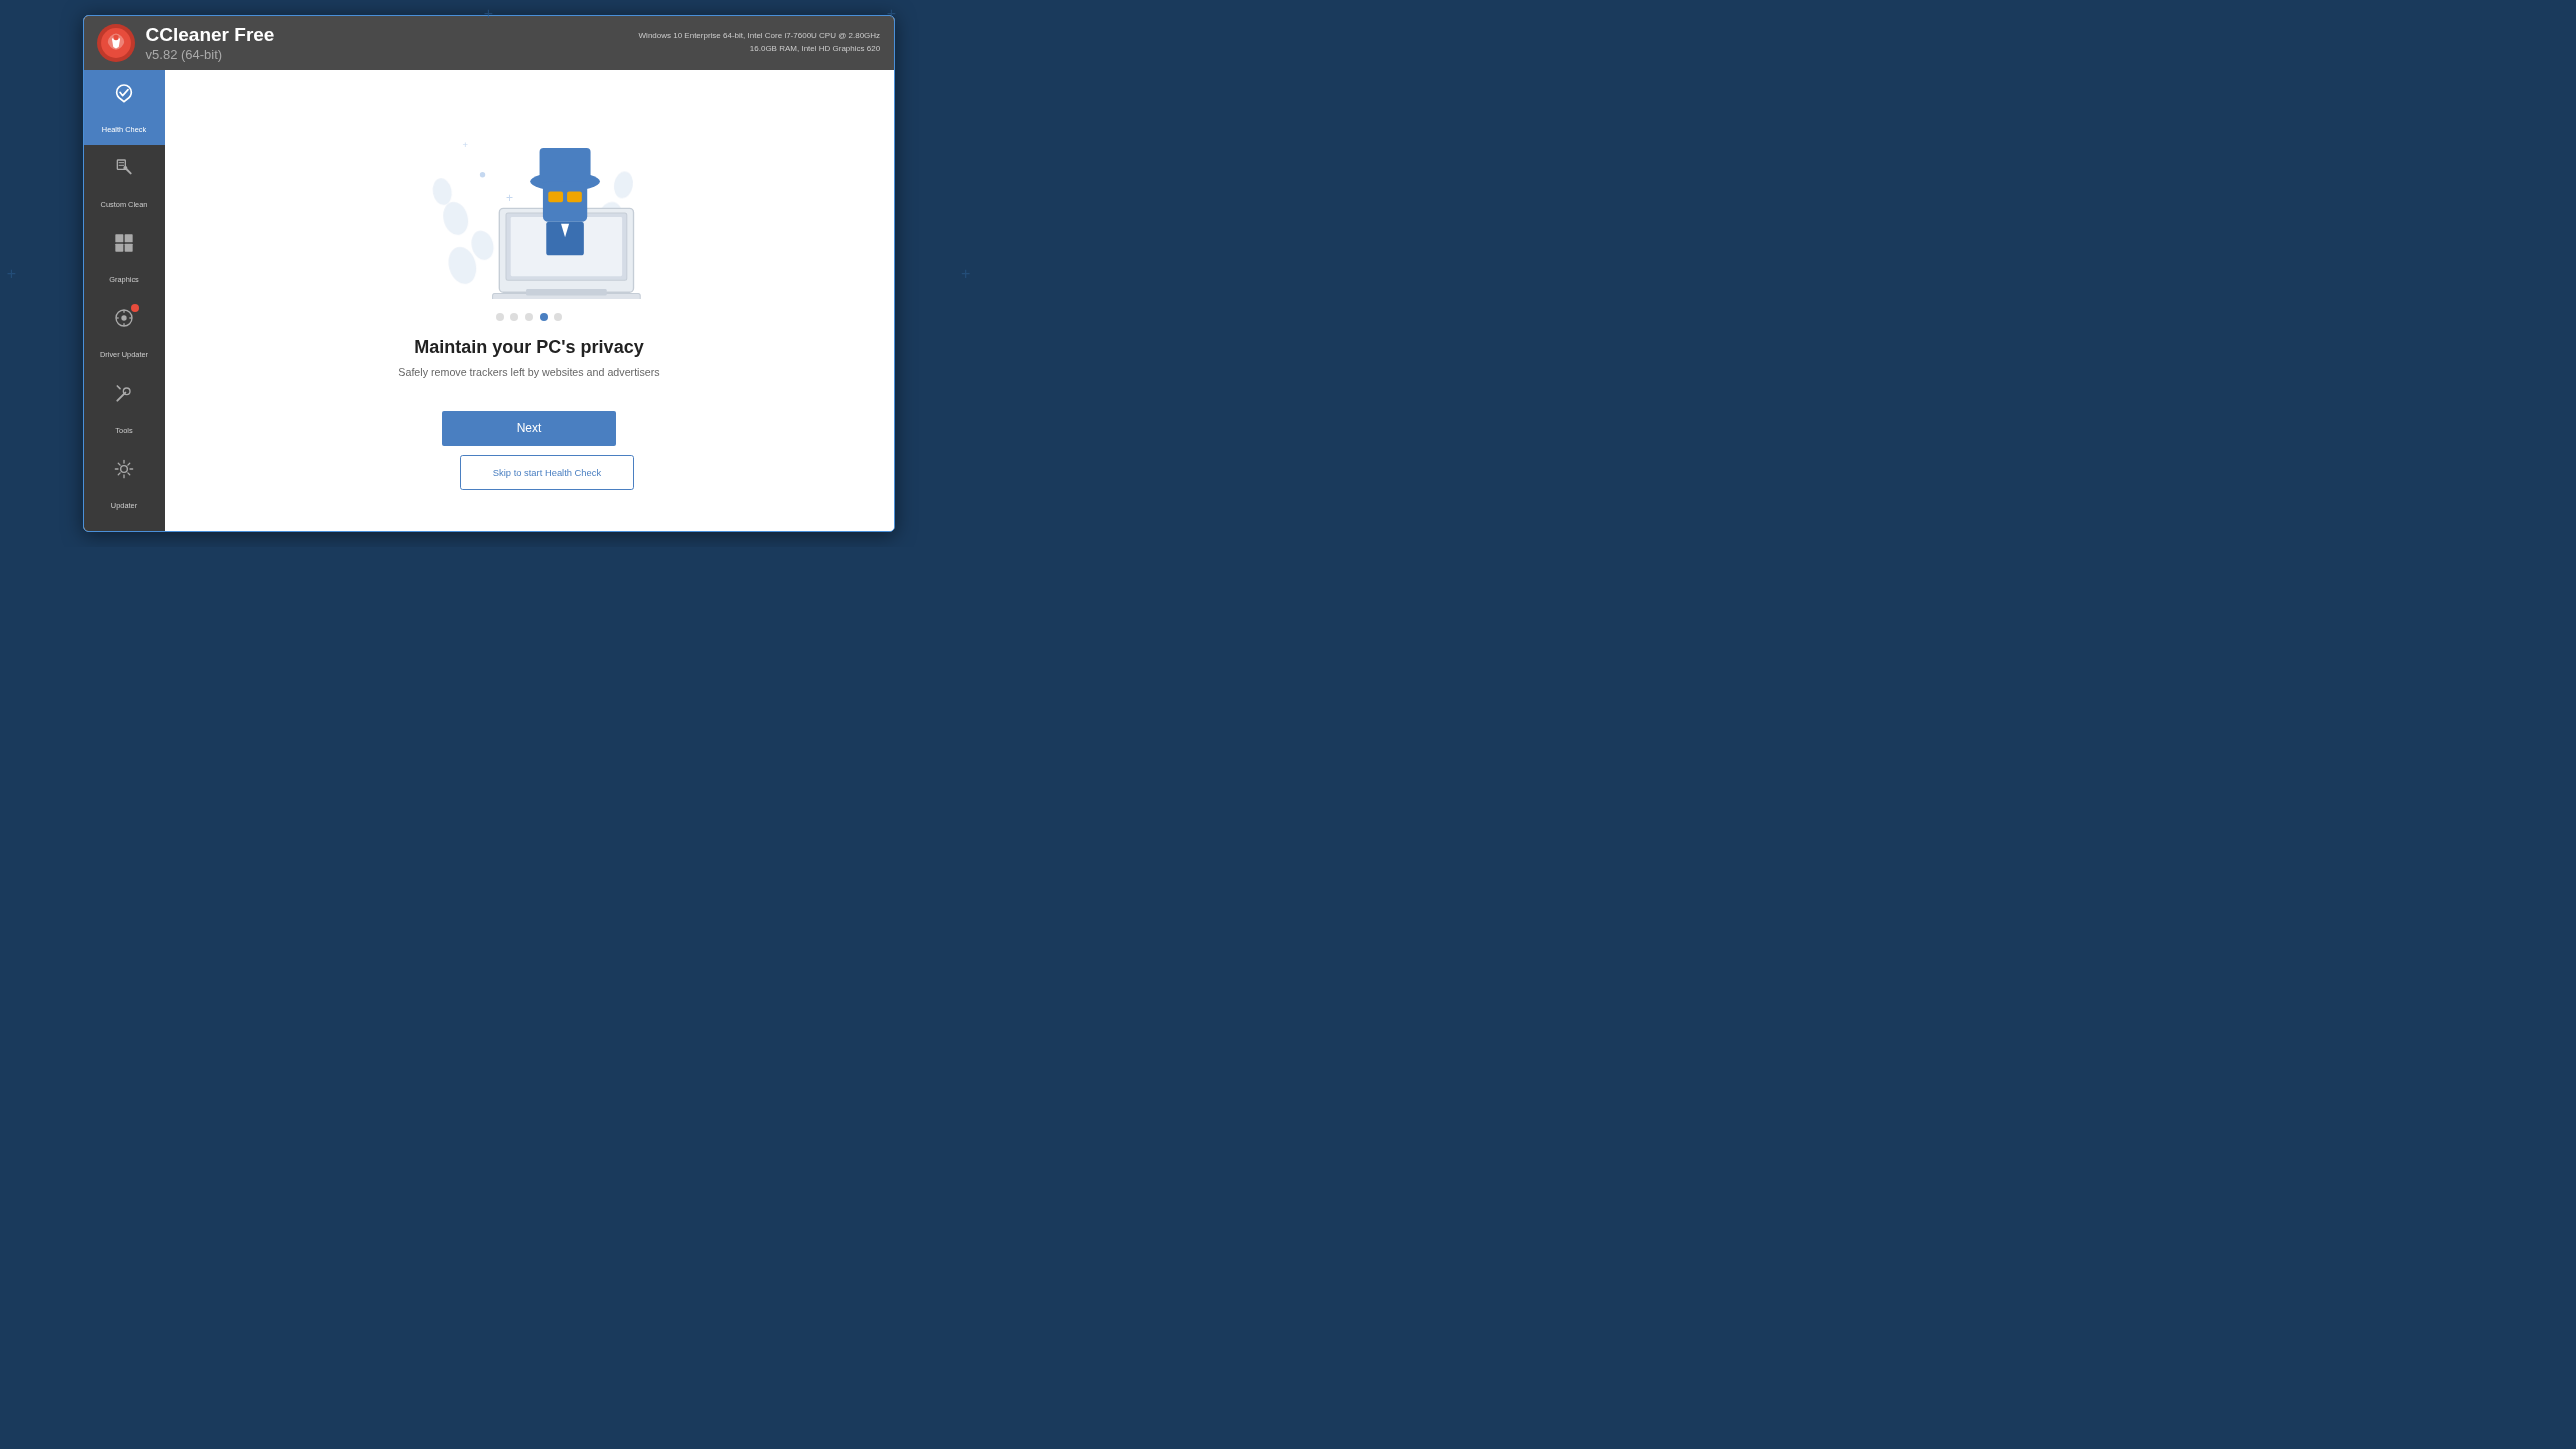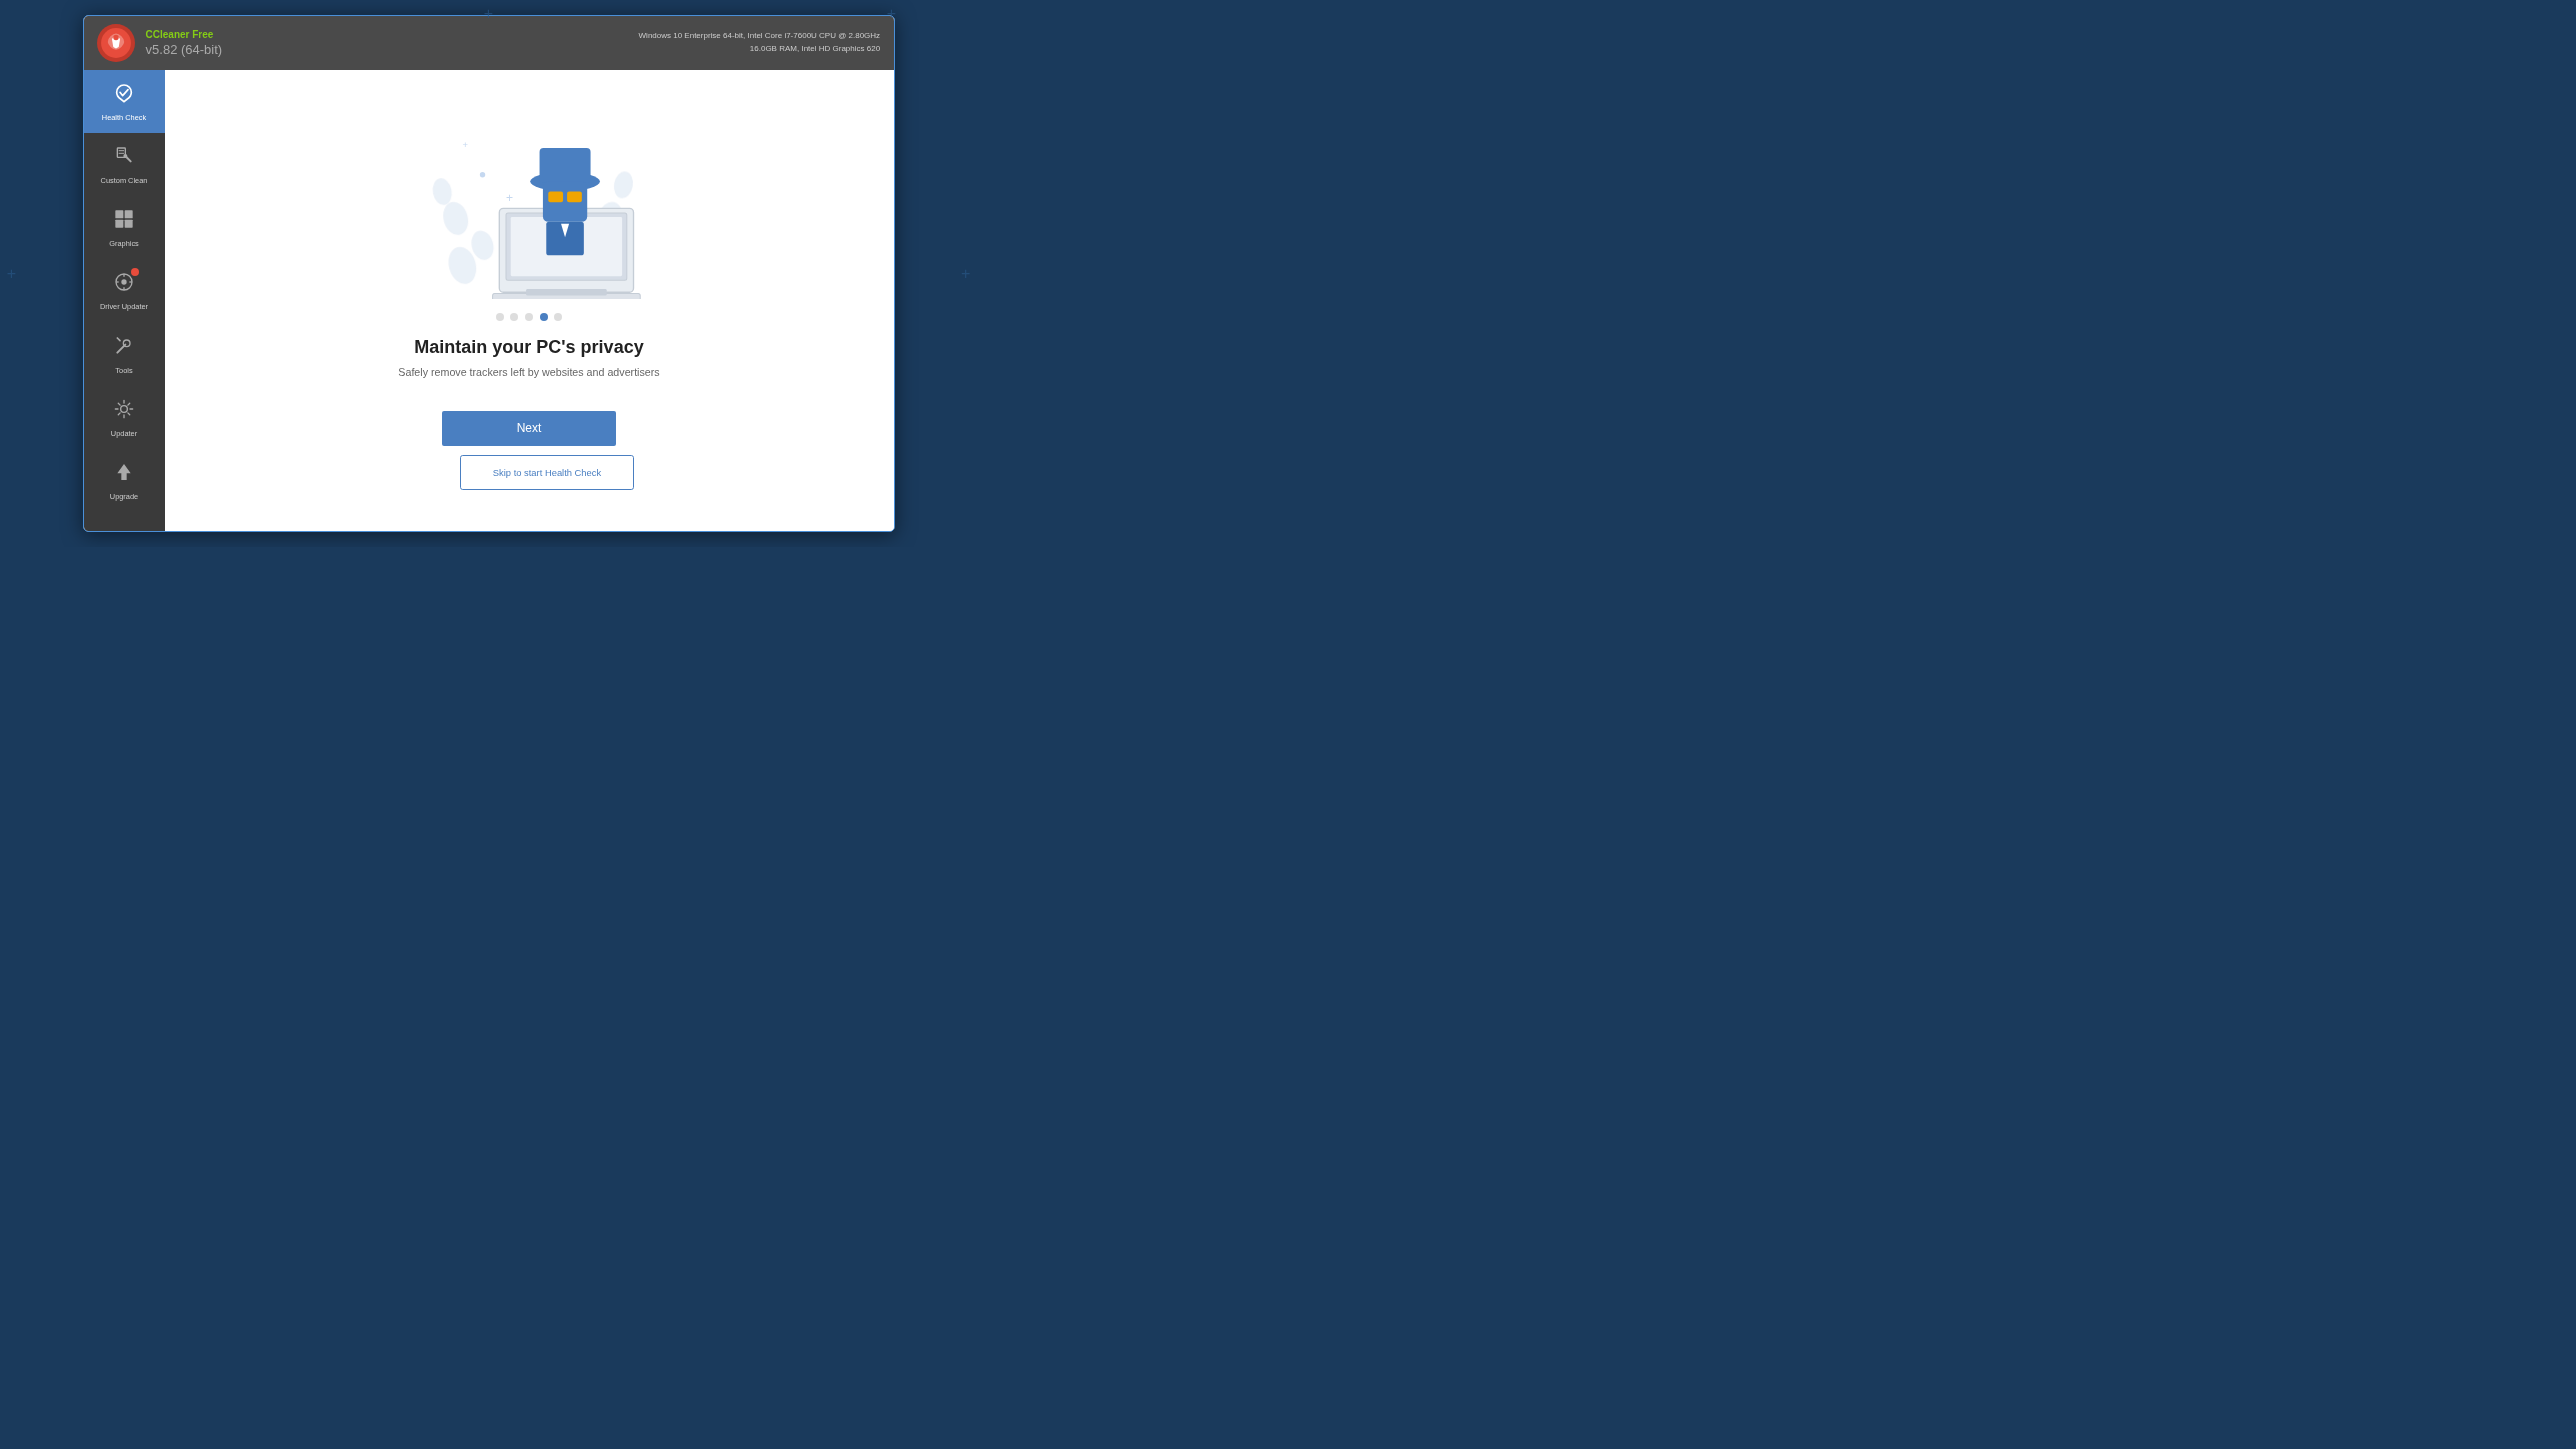--- a/index.html
+++ b/index.html
@@ -46,22 +46,22 @@
     .titlebar-logo {
       width: 38px;
       height: 38px;
       margin-right: 10.7px;
       flex-shrink: 0;
     }
     .titlebar-info {
       flex: 1;
     }
     .titlebar-appname {
-      color: #84cc16;
-      font-size: 10px;
+      color: #ffffff;
+      font-size: 19px;
       font-weight: 600;
     }
     .titlebar-version {
       color: #aaaaaa;
       font-size: 13px;
       margin-top: 1.3px;
     }
     .titlebar-sysinfo {
       color: #cccccc;
       font-size: 8px;
@@ -86,21 +86,21 @@
       display: flex;
       flex-direction: column;
       align-items: center;
       justify-content: center;
       padding: 10.7px 5.4px;
       cursor: pointer;
       color: #cccccc;
       font-size: 8px;
       text-align: center;
       position: relative;
-      gap: 9px;
+      gap: 21px;
     }
     .sidebar-item.active {
       background: #4a7fc1;
       color: #ffffff;
     }
     .sidebar-icon {
       width: 24px;
       height: 24px;
       display: flex;
       align-items: center;

